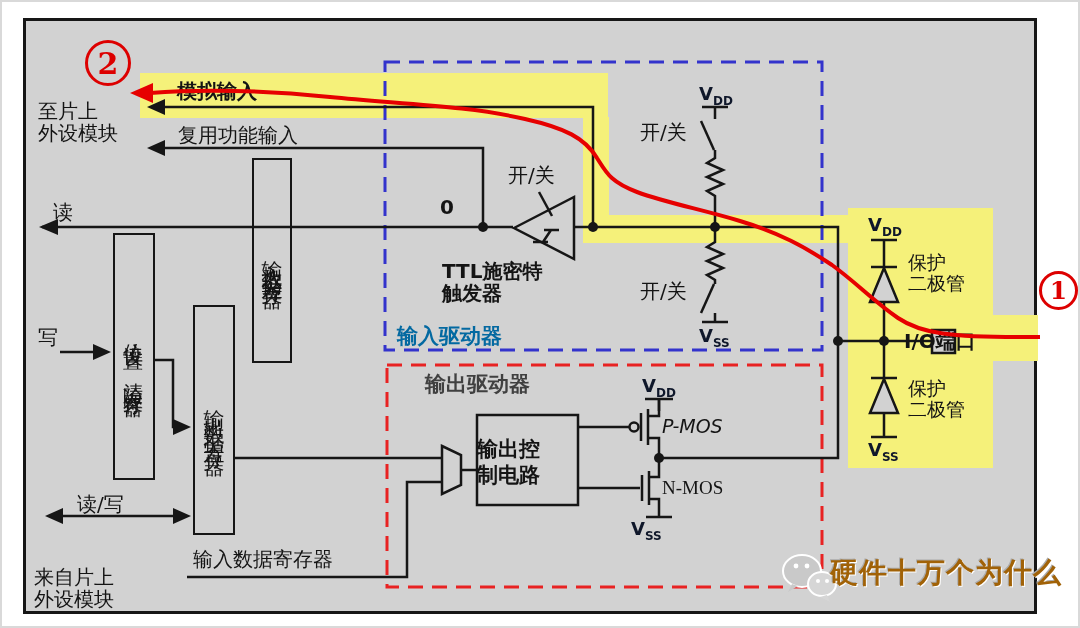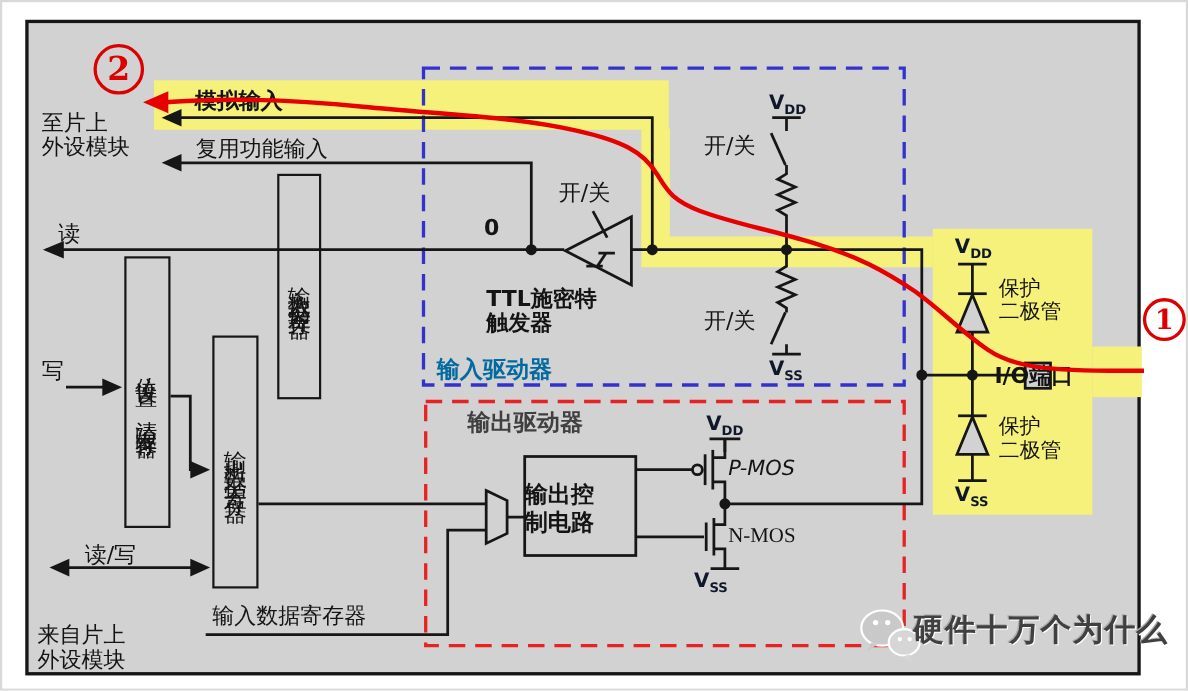--- a/index.html
+++ b/index.html
@@ -31,21 +31,21 @@
   .vlabel{font-size:18px;font-weight:bold;color:#0f172a;}
   .vlabel sub{font-size:12px;}
   .marker{
     position:absolute;border:3px solid #dd0000;color:#dd0000;border-radius:50%;
     display:flex;align-items:center;justify-content:center;
     font-family:"DejaVu Serif",serif;font-weight:bold;background:transparent;
   }
   #marker-two{left:85px;top:40px;width:40px;height:40px;font-size:30px;}
   #marker-one{left:1039px;top:271px;width:33px;height:33px;font-size:25px;}
   #watermark{
-    left:830px;top:558px;font-size:28px;font-weight:bold;color:#404040;
+    left:830px;top:558px;font-size:28px;font-weight:bold;color:#a16207;
     text-shadow:1px 1px 0 #ffffff,-1px -1px 0 #ababab;letter-spacing:1px;
   }
   svg{position:absolute;left:0;top:0;}
 </style>
 </head>
 <body>
 
 <div id="stage">
 
   <div class="abs" id="frame"></div>

